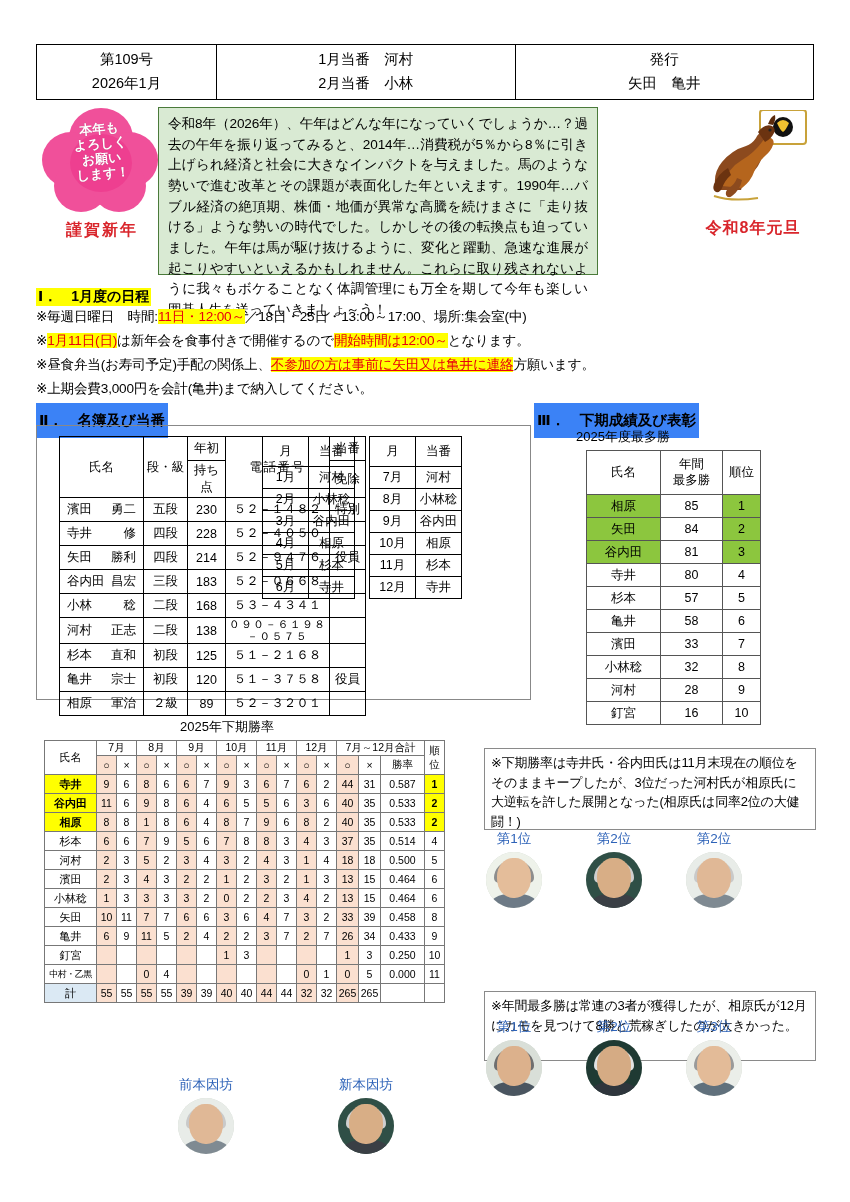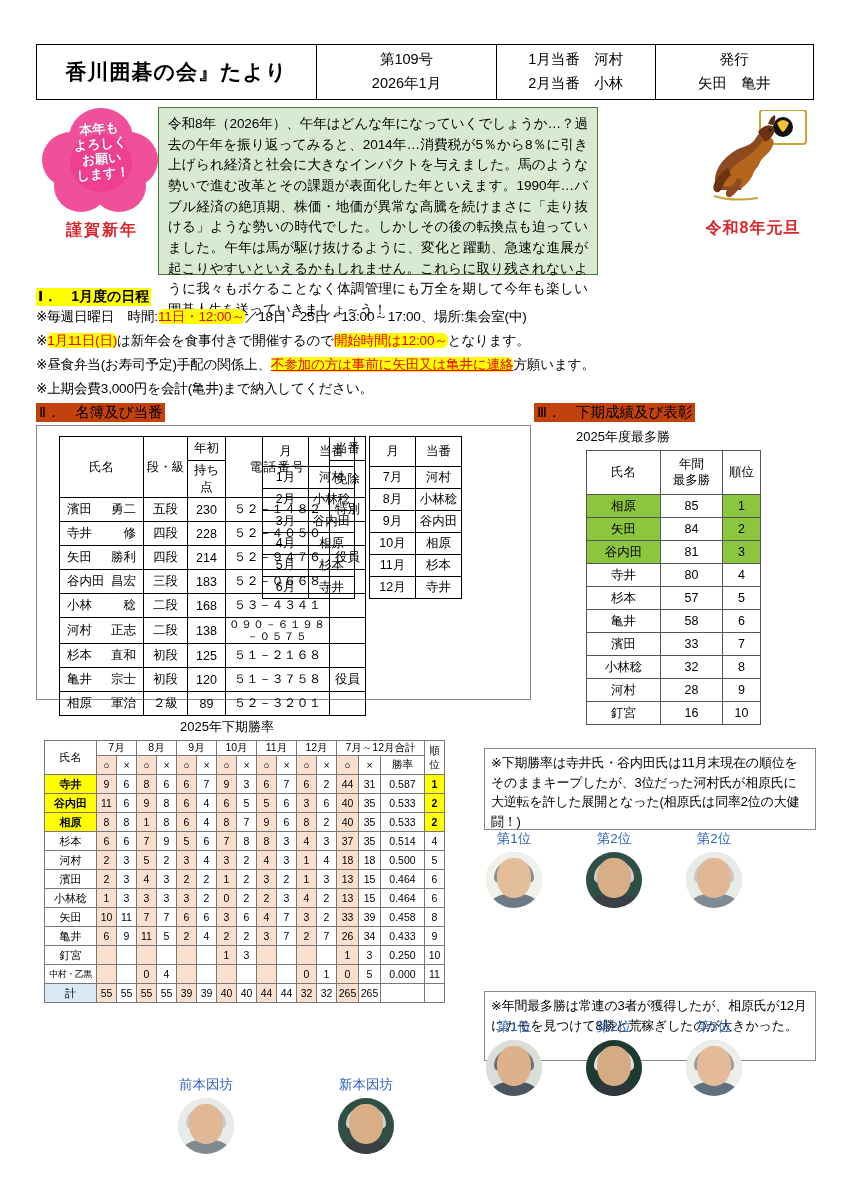--- a/index.html
+++ b/index.html
@@ -68,27 +68,27 @@
   .horse-box { width:110px; height:94px; margin:0 auto; position:relative; }
   .ny-gantan {
     margin-top:14px; color:#d9262c; font-size:16px; font-weight:bold; letter-spacing:1px;
   }
 
   
   .sec1 { position:absolute; left:36px; top:287px; width:760px; }
   .hl { background:#ffff00; }
   .h-head { font-size:14px; font-weight:bold; display:inline-block; padding:0 2px; }
   .sec1 p { margin:0 0 2px 0; font-size:13.6px; line-height:1.62; letter-spacing:-0.2px; }
-  .red { color:#e8000d;border-radius:6px; }
+  .red { color:#e8000d; }
   .ul { text-decoration: underline; }
 
   
   .sec-head {
-    font-size:14.5px; font-weight:normal; background:#c2410c; display:inline-block;
-    padding:0 3px;
+    font-size:14.5px; font-weight:bold; background:#3b82f6; display:inline-block;
+    padding:8px 3px;
   }
 
   
   .sec2 { position:absolute; left:36px; top:403px; }
   .sec2-body {
     position:absolute; left:36px; top:425px; width:495px; height:275px;
     border:1px solid #888; padding:12px 0 0 0;
   }
   table.grid { border-collapse:collapse; font-size:12.5px; }
   table.grid td, table.grid th {
@@ -174,21 +174,20 @@
   .r1 { left:486px; top:830px; gap:44px; }
   .r2 { left:486px; top:1018px; gap:44px; }
   .r3 { left:178px; top:1076px; gap:104px; }
 </style>
 </head>
 <body>
 
 <div class="page">
 
   <div class="masthead">
-    <div class="mh-title">香川囲碁の会』たより</div>
     <div class="mh-cell wide">
       <span>第109号</span>
       <span>2026年1月</span>
     </div>
     <div class="mh-cell">
       <span>1月当番　河村</span>
       <span>2月当番　小林</span>
     </div>
     <div class="mh-cell">
       <span>発行</span>

